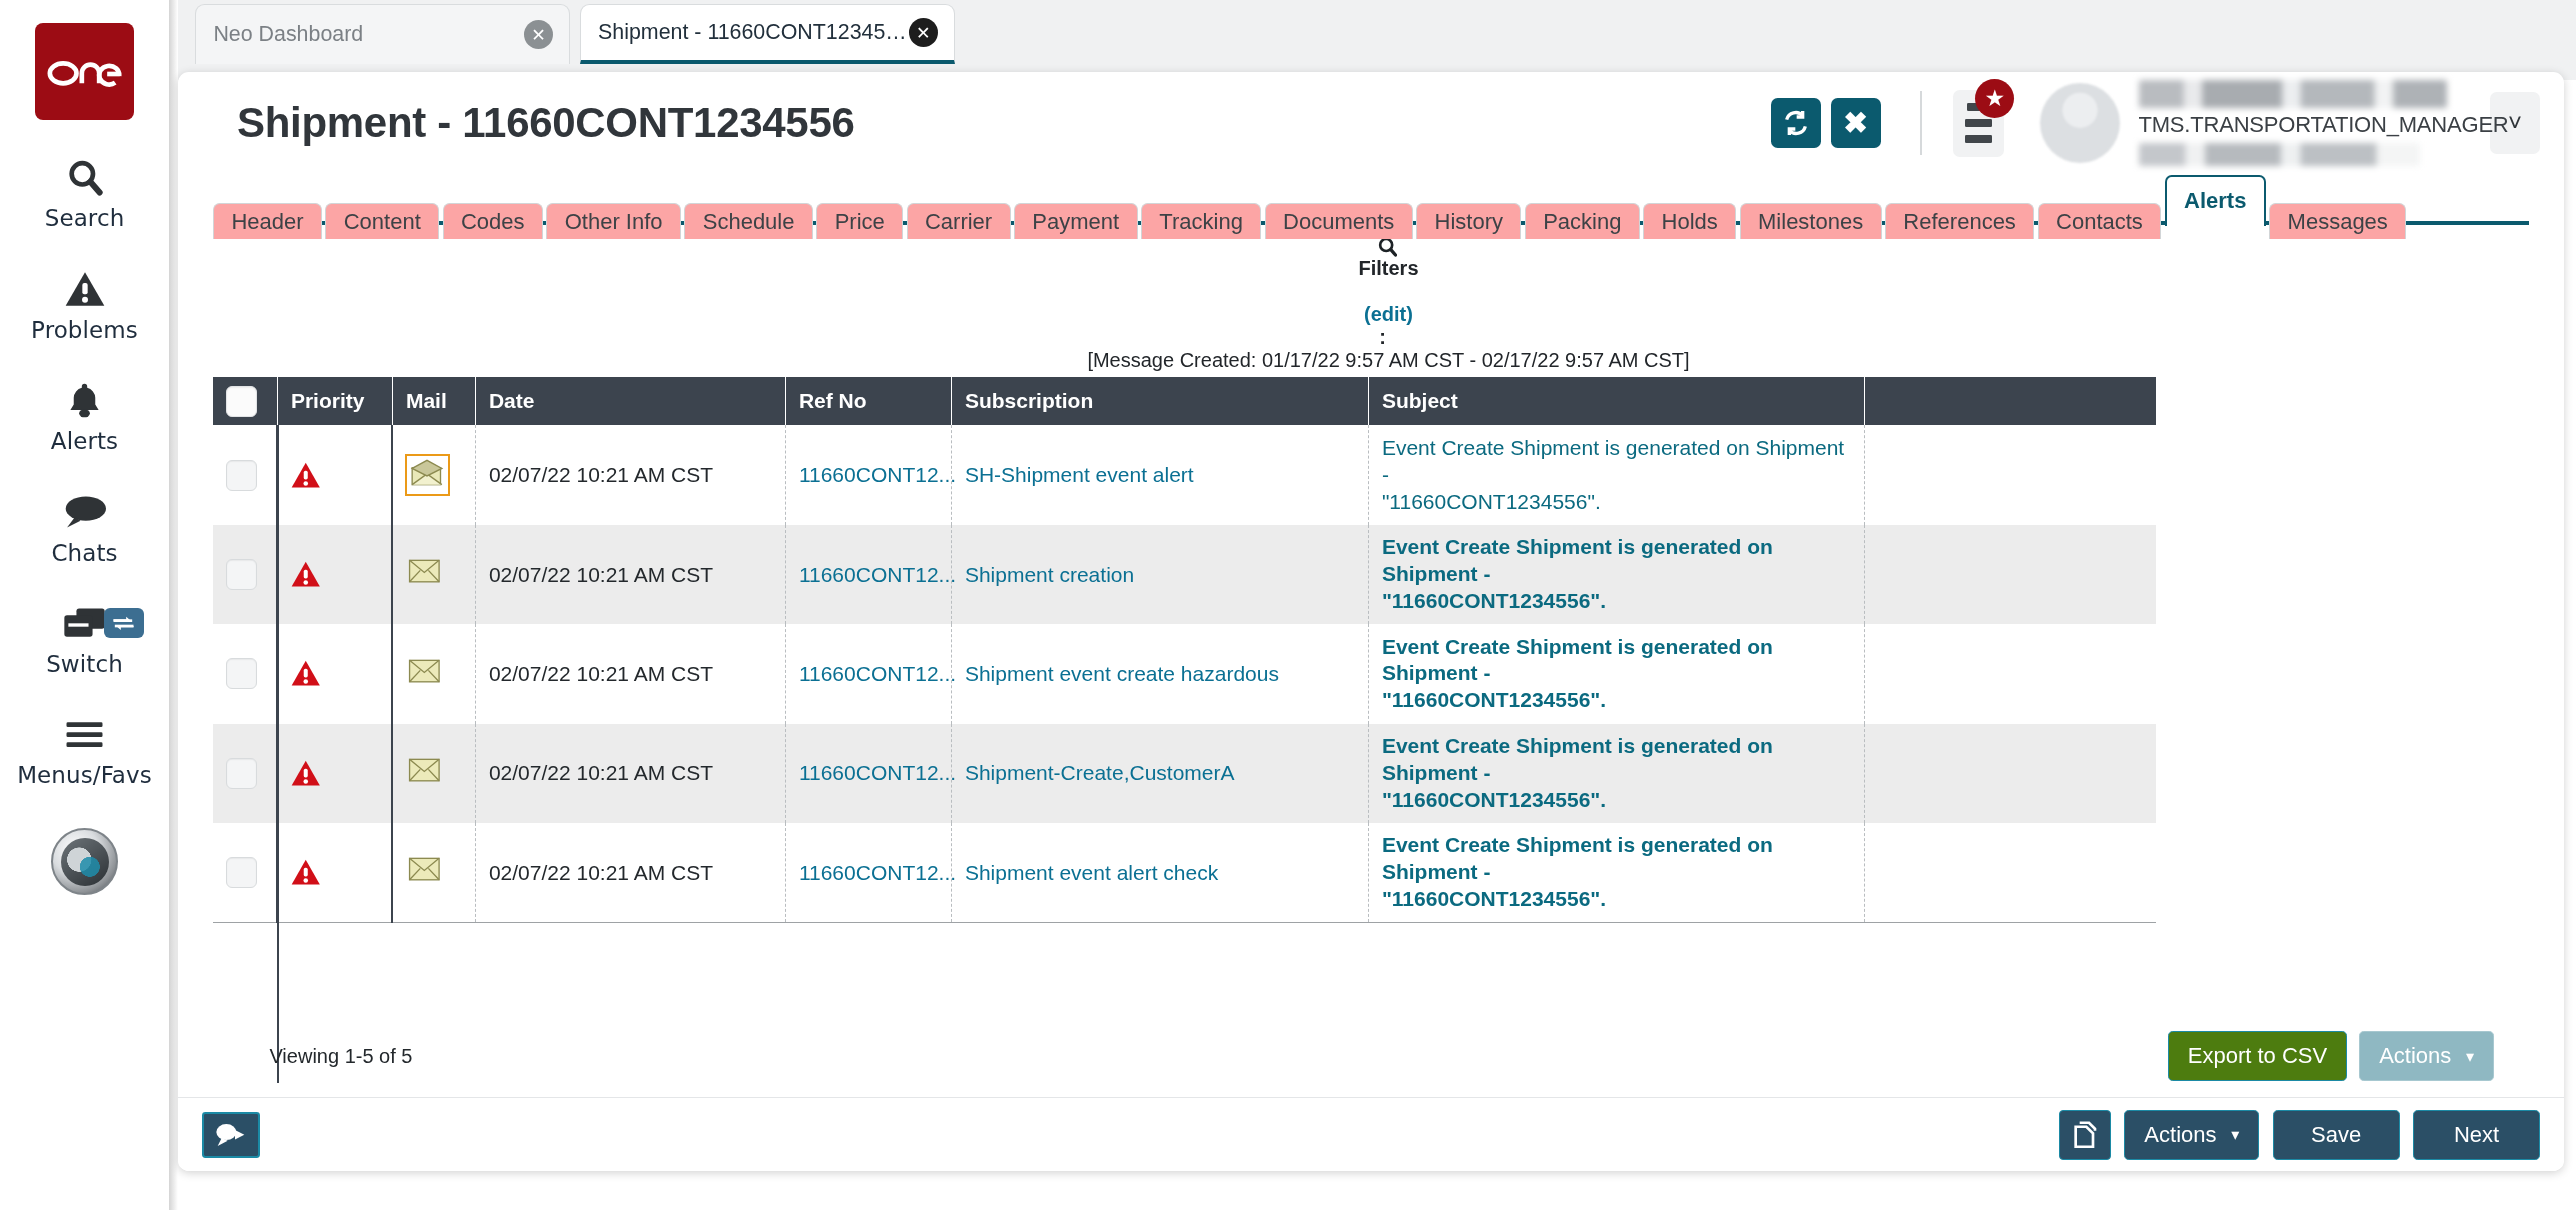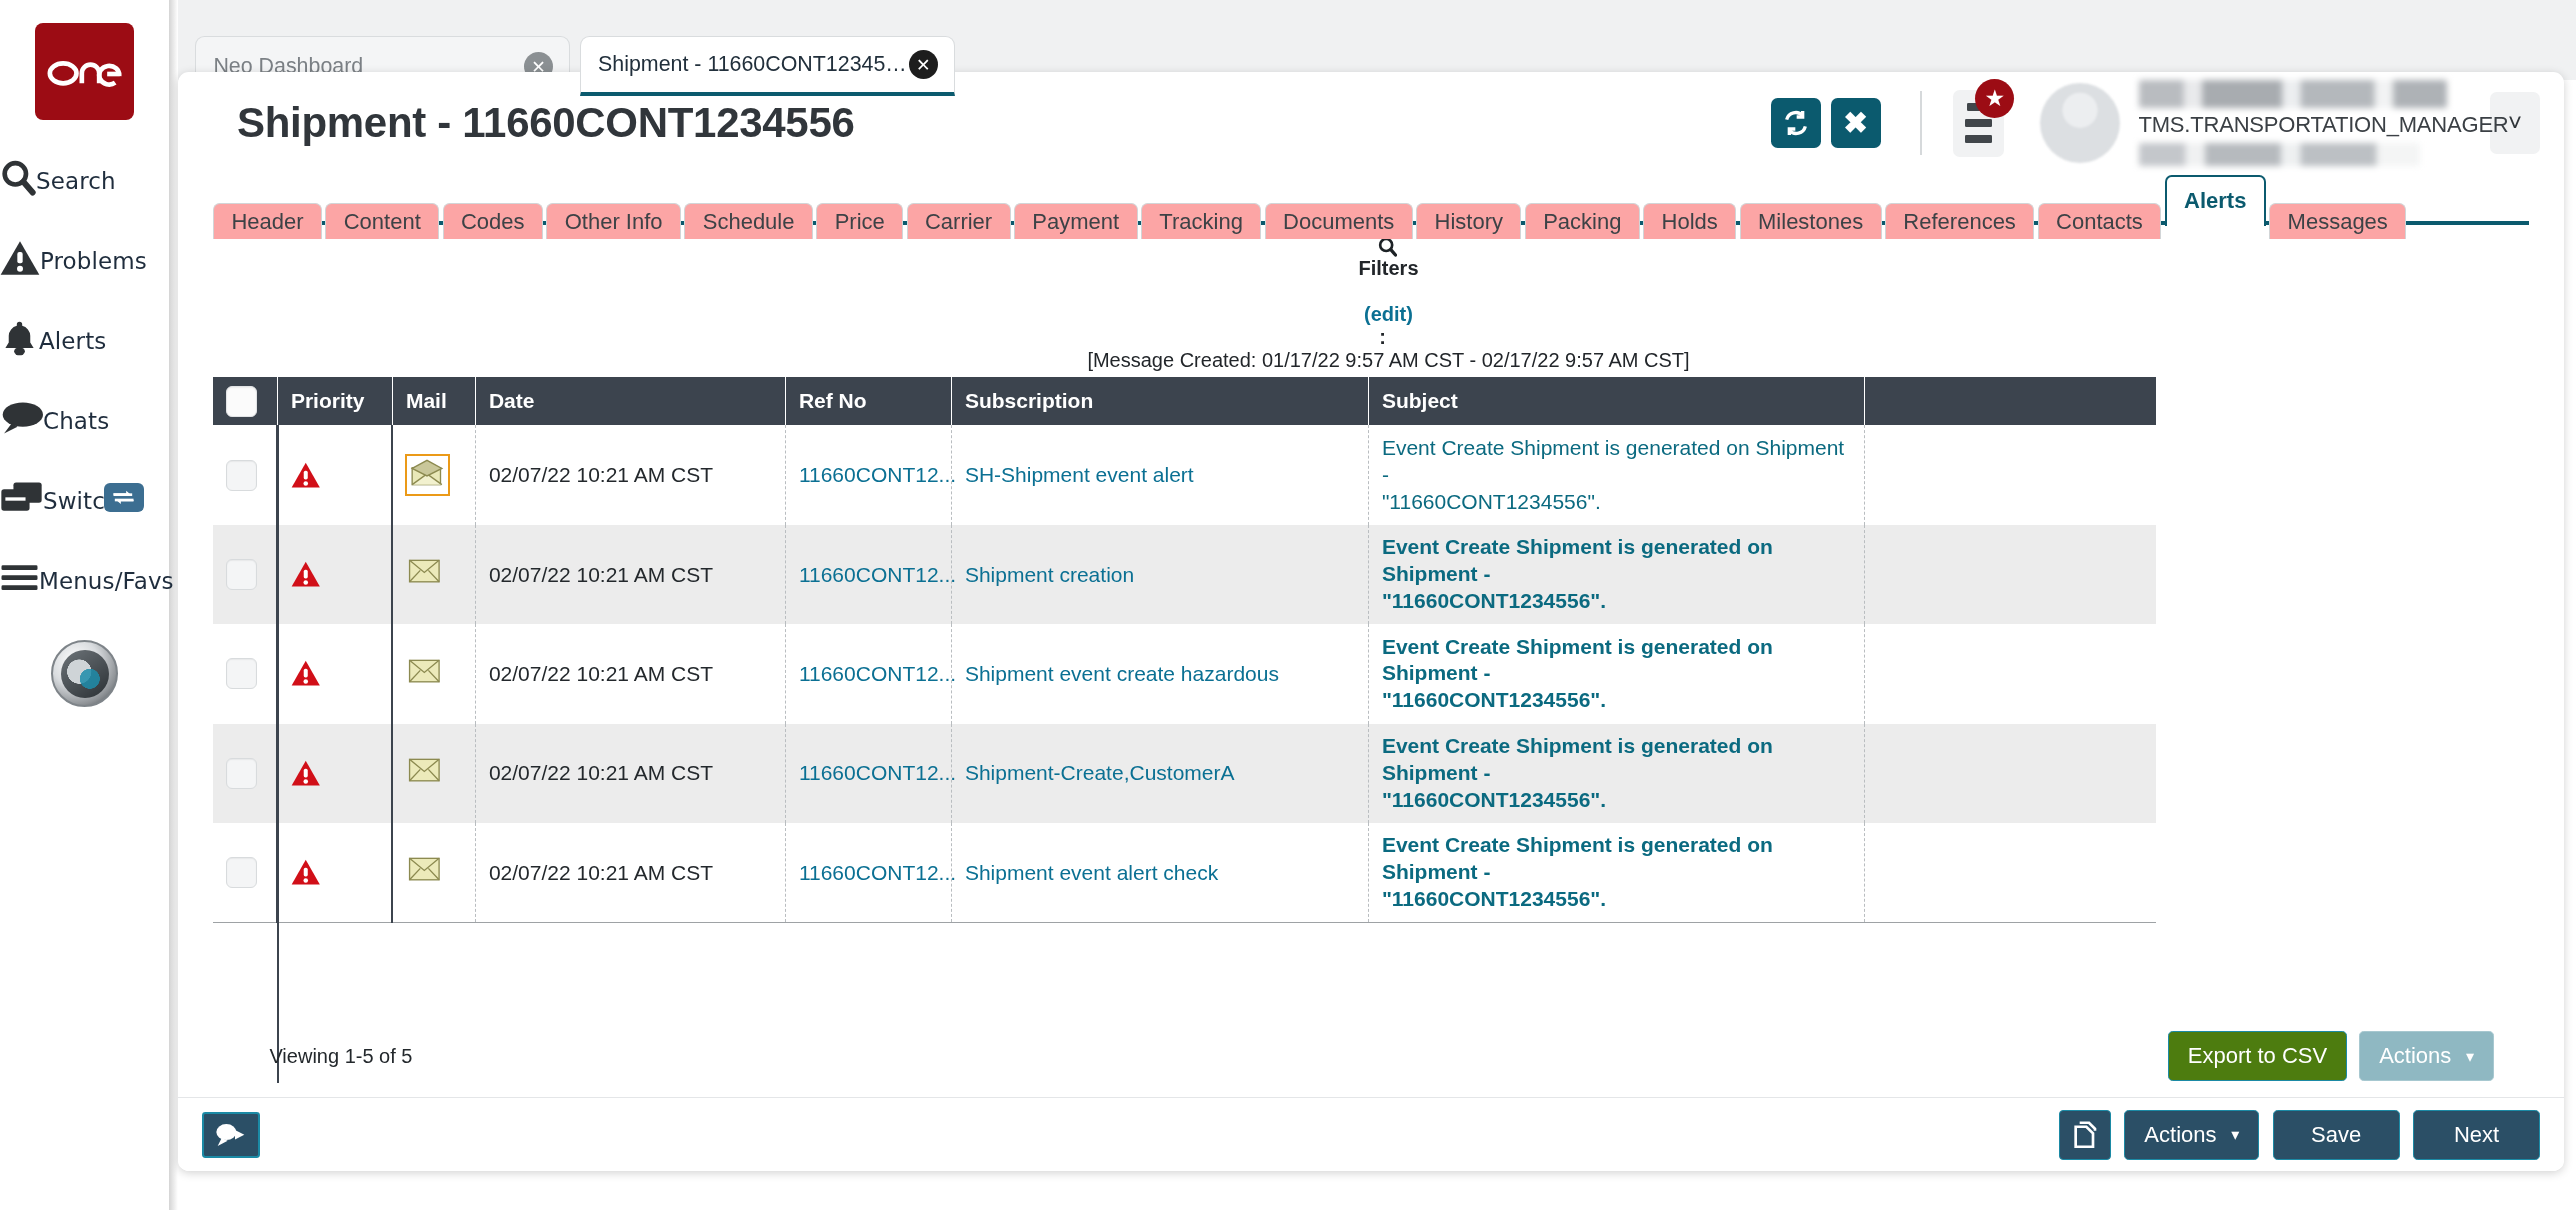--- a/index.html
+++ b/index.html
@@ -22,21 +22,21 @@
     background: linear-gradient(to right, rgba(0,0,0,.17), rgba(0,0,0,0));
     z-index: 19;
   }
   .logo {
     width: 99px; height: 97px; background: #9c0c14; border-radius: 8px;
     margin-top: 23px; display: flex; align-items: center; justify-content: center;
   }
   .logo svg { display:block; }
   .sb-item {
     width: 169px; margin-top: 36px;
-    display: flex; flex-direction: row; align-items: center; position: relative;
+    display: flex; flex-direction: column; align-items: center; position: relative;
   }
   .sb-icon { height: 44px; display:flex; align-items:center; justify-content:center; color:#2f3336; }
   .sb-label {
     margin-top: 5.4px; font-size: 23px; color: #1f2d3d; letter-spacing: 0.1px;
     font-family: "DejaVu Sans", sans-serif; font-weight: 400;
   }
   .switch-badge {
     position: absolute; right: 25.5px; top: 6.7px;
     width: 40px; height: 29.5px; border-radius: 6px; background: #3c6e91;
     display: flex; align-items: center; justify-content: center; color: #fff;
@@ -54,21 +54,21 @@
       radial-gradient(circle at 38% 45%, #cfd4d7 0 30%, rgba(0,0,0,0) 31%),
       linear-gradient(145deg,#6d7479,#2b3034);
   }
 
   
   .tabstrip {
     position: absolute; left: 178px; top: 0; width: 2398px; height: 80px;
     background: #f0f1f2;
   }
   .btab {
-    position: absolute; top: 36px; height: 60px;
+    position: absolute; top: 4px; height: 60px;
     border-radius: 9.4px 9.4px 0 0; display: flex; align-items: center;
     padding: 0 16px 0 17px; font-size: 21.4px; white-space: nowrap;
   }
   .btab.inactive {
     left: 17.4px; width: 375px; background: #f4f5f6; color: #7b8085;
     border: 0.7px solid #d9dcde; border-bottom: none;
   }
   .btab.active {
     left: 402px; width: 375px; background: #ffffff; color: #22303c;
     border: 0.7px solid #d9dcde; border-bottom: 4px solid #0b5a6e; z-index: 3;

